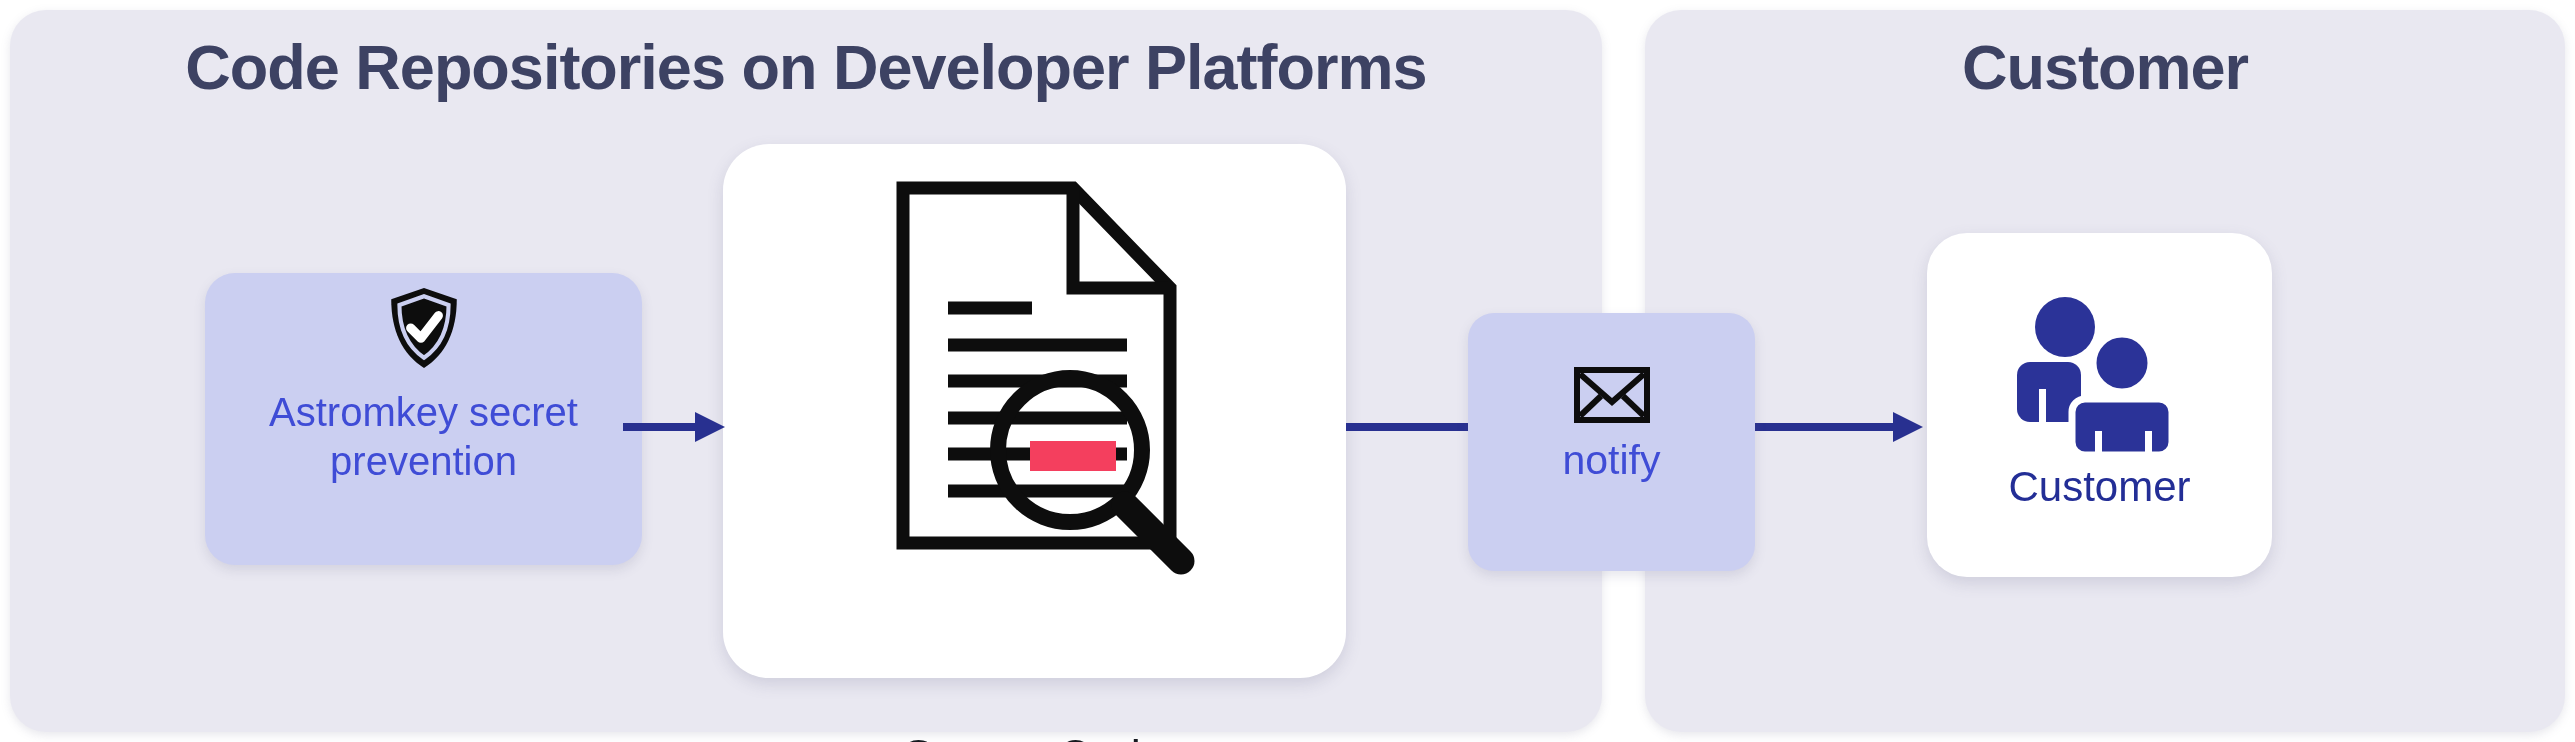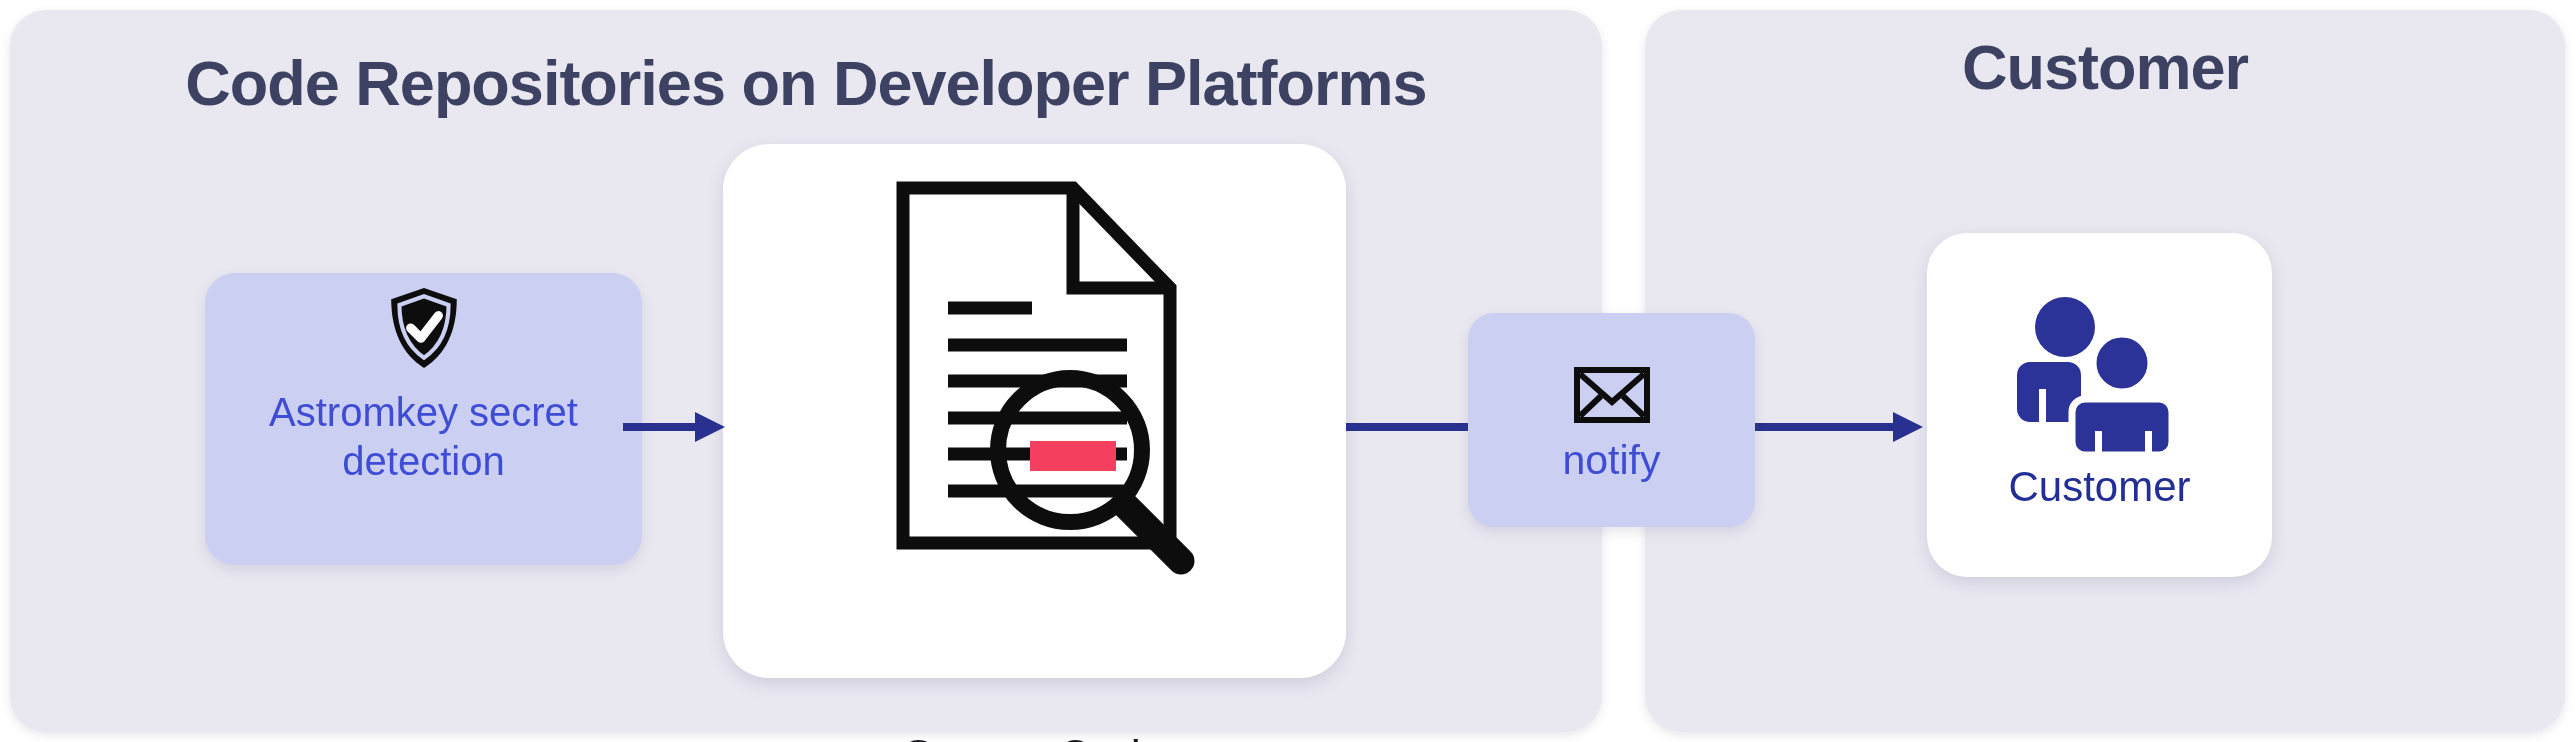--- a/index.html
+++ b/index.html
@@ -10,34 +10,34 @@
   }
   html,body{margin:0;padding:0;background:#ffffff;}
   .stage{position:relative;width:2575px;height:742px;background:#ffffff;overflow:hidden;
          font-family:"Liberation Sans", sans-serif;}
   .panel{position:absolute;top:10px;height:722px;background:var(--panel-bg);border-radius:36px;
          box-shadow:0 3px 10px rgba(120,120,150,.18);}
   .panel.left{left:10px;width:1592px;}
   .panel.right{left:1645px;width:920px;}
   .heading{position:absolute;top:34px;text-align:center;font-size:63px;font-weight:700;
            letter-spacing:-1px;color:var(--heading-color);line-height:1.05;}
-  .heading.lh{left:10px;width:1592px;margin-top:16px;}
+  .heading.lh{left:10px;width:1592px;}
   .heading.rh{left:1645px;width:920px;}
   .card{position:absolute;display:flex;flex-direction:column;align-items:center;}
   .card.prevention{left:205px;top:273px;width:437px;height:292px;background:var(--card-lavender);
         border-radius:30px;box-shadow:0 5px 12px rgba(90,90,130,.15);}
   .card.prevention svg{margin-top:13px;}
   .prev-label{margin-top:18px;text-align:center;font-size:40px;font-weight:500;
         line-height:49px;color:var(--blue-text);}
   .card.source{left:723px;top:144px;width:623px;height:534px;background:var(--card-white);
         border-radius:46px;box-shadow:0 6px 16px rgba(90,90,130,.18);}
   .doc-svg{position:absolute;left:127px;top:36px;}
   .source-label{position:absolute;left:0;top:586px;width:100%;text-align:center;
         font-size:45px;font-weight:500;color:var(--source-label);}
-  .card.notify{left:1468px;top:313px;width:287px;height:214px;background:var(--card-lavender);
+  .card.notify{left:1468px;top:313px;width:287px;height:258px;background:var(--card-lavender);
         border-radius:26px;box-shadow:0 5px 12px rgba(90,90,130,.15);z-index:3;}
   .card.notify svg{margin-top:54px;}
   .notify-label{margin-top:14px;text-align:center;font-size:41px;font-weight:500;color:var(--blue-text);}
   .card.customer{left:1927px;top:233px;width:345px;height:344px;background:var(--card-white);
         border-radius:40px;box-shadow:0 6px 16px rgba(90,90,130,.18);}
   .card.customer svg{margin-top:62px;}
   .customer-label{margin-top:8px;text-align:center;font-size:42px;font-weight:500;color:var(--customer-label);}
   .arrow-line{position:absolute;height:8px;background:var(--arrow-navy);top:423px;z-index:2;}
   .al1{left:623px;width:78px;}
   .al2{left:1346px;width:124px;}
@@ -63,21 +63,21 @@
   <div class="heading rh">Customer</div>
 
   <div class="card prevention">
     <svg width="74" height="84" viewBox="0 0 72 82">
       <path class="ic-black" d="M36 2 L68 13 C68 44 57 67 36 80 C15 67 4 44 4 13 Z"></path>
       <path d="M36 10 L60 18.5 C60 42 52 59 36 70 C20 59 12 42 12 18.5 Z" fill="none" stroke="var(--card-lavender)" stroke-width="4"></path>
       <path d="M23 41 L33 51 L50 29" fill="none" stroke="#ffffff" stroke-width="9" stroke-linecap="round" stroke-linejoin="round"></path>
     </svg>
     <div class="prev-label">
       <div>Astromkey secret</div>
-      <div>detection</div>
+      <div>prevention</div>
     </div>
   </div>
 
   <div class="arrow-line al1"></div>
   <div class="arrow-head ah1"></div>
 
   <div class="card source">
     <svg class="doc-svg" width="390" height="430" viewBox="0 0 390 430">
       <path d="M223 8 L53 8 L53 363 L320 363 L320 108 Z" fill="#ffffff" stroke="var(--icon-black)" stroke-width="13" stroke-linejoin="miter"></path>
       <path class="st-black" d="M223 10 L223 108 L318 108" stroke-width="13"></path>

